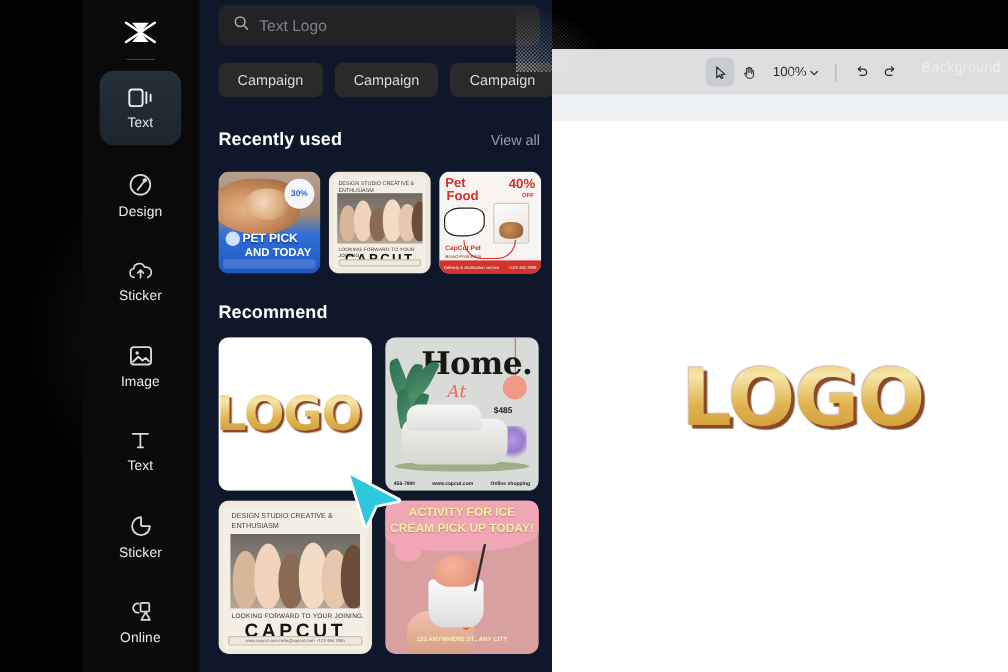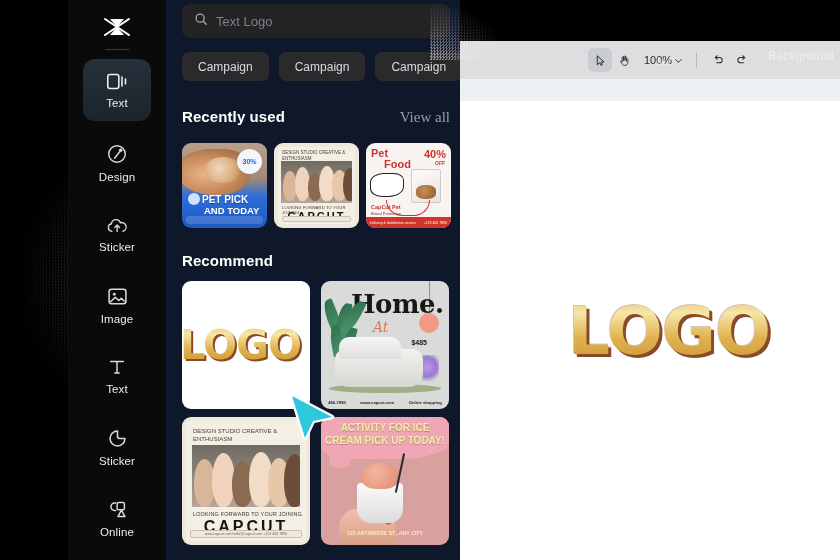--- a/index.html
+++ b/index.html
@@ -129,21 +129,21 @@
     flex: 0 0 auto; height: 29px; padding: 0 16px; border-radius: 7px;
     background: #2a2a2d; color: #d9dbde; font-size: 12px;
     display: flex; align-items: center; cursor: pointer;
   }
 
   .sec-head {
     position: absolute; left: 16px; width: 268px; height: 20px;
     display: flex; align-items: baseline; justify-content: space-between;
   }
   .sec-title { font-size: 15px; font-weight: 700; color: #fff; letter-spacing: .1px; }
-  .sec-link { font-size: 15px; color: #9a9ca1; cursor: pointer; font-family: Liberation Serif, serif; }
+  .sec-link { font-size: 12px; color: #9a9ca1; cursor: pointer; }
 
   .row-recent {
     position: absolute; left: 16px; top: 143px;
     display: flex; gap: 7px;
   }
   .thumb { border-radius: 9px; overflow: hidden; position: relative; }
   .t-recent { width: 85px; height: 85px; }
 
   .arrow-next {
     position: absolute; left: 427px; top: 172px; width: 26px; height: 26px;
@@ -523,21 +523,21 @@
             </div>
             <div class="sub">LOOKING FORWARD TO YOUR JOINING.</div>
             <div class="brand">CAPCUT</div>
             <div class="foot"></div>
           </div>
         </div>
 
         <div class="thumb t-recent">
           <div class="tn pf">
             <div class="tn-label t1">Pet</div>
-            <div class="tn-label t1" style="left:18px;top:16px">Food</div>
+            <div class="tn-label t1" style="left:6px;top:16px">Food</div>
             <div class="tn-label t2">40%</div>
             <div class="t2s">OFF</div>
             <div class="map"></div>
             <div class="box">
                 <div class="dg"></div>
               </div>
             <div class="bowl"></div>
             <div class="tn-label brand2">CapCut Pet</div>
             <div class="brand3">Brand Promotion</div>
             <div class="redbar">

